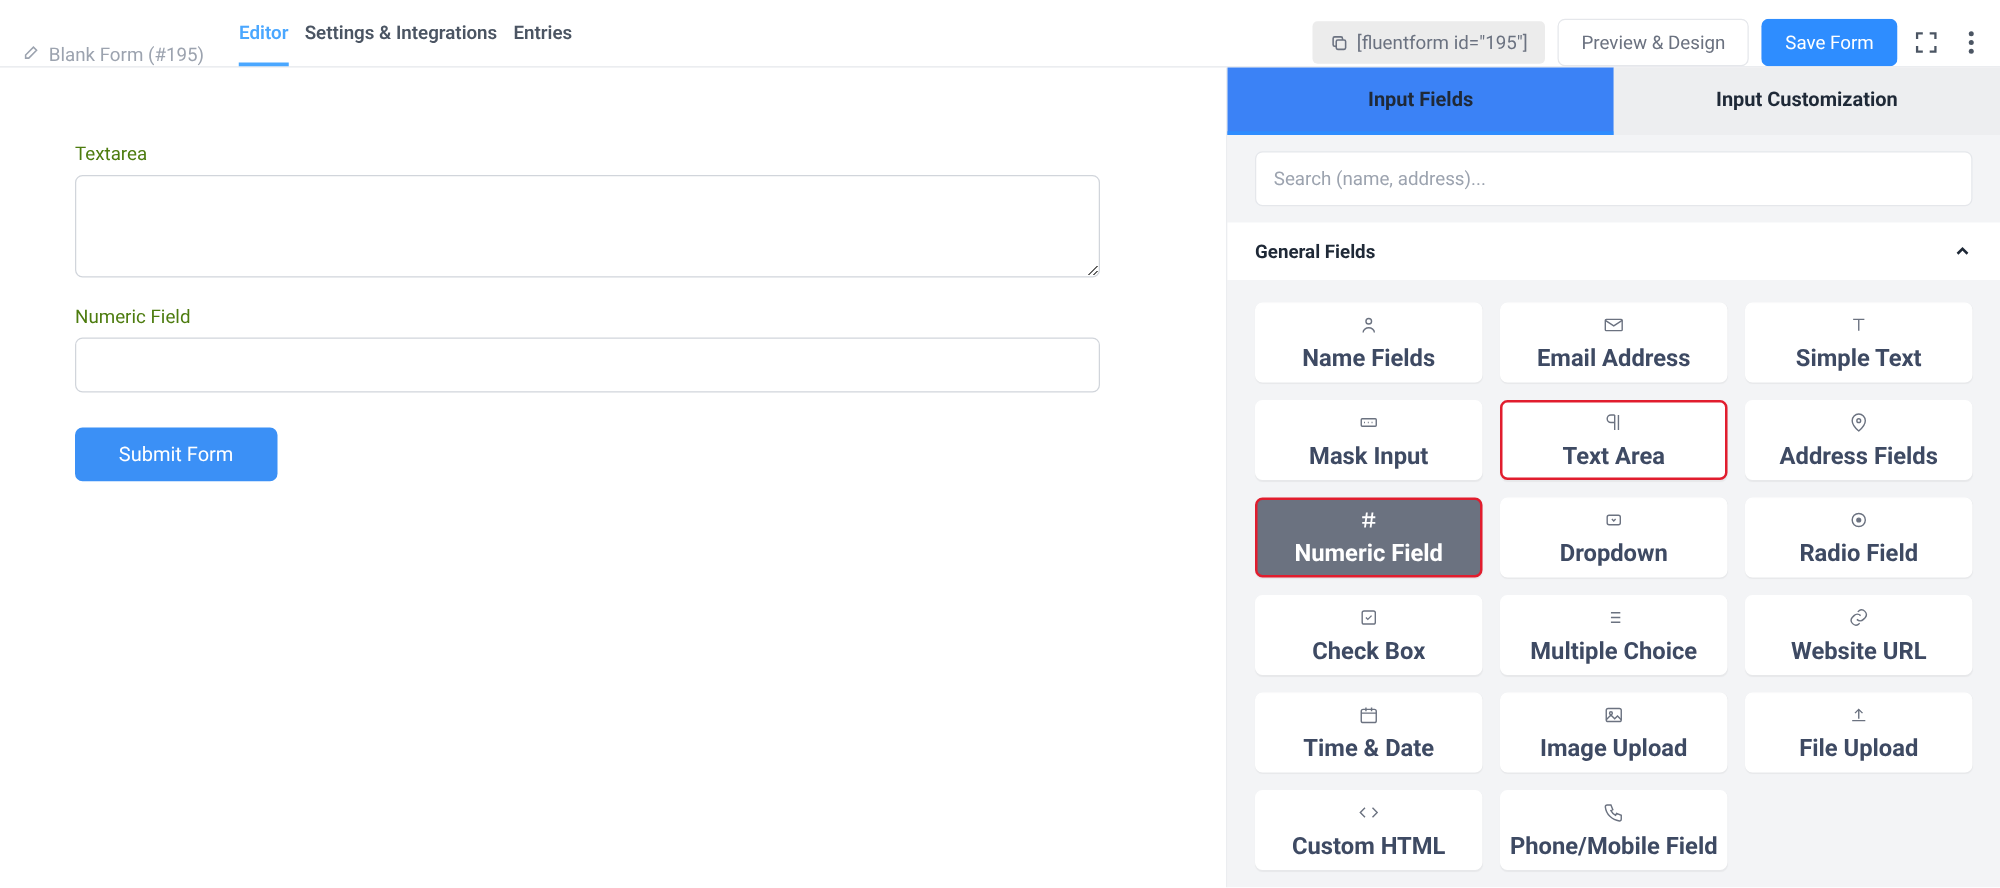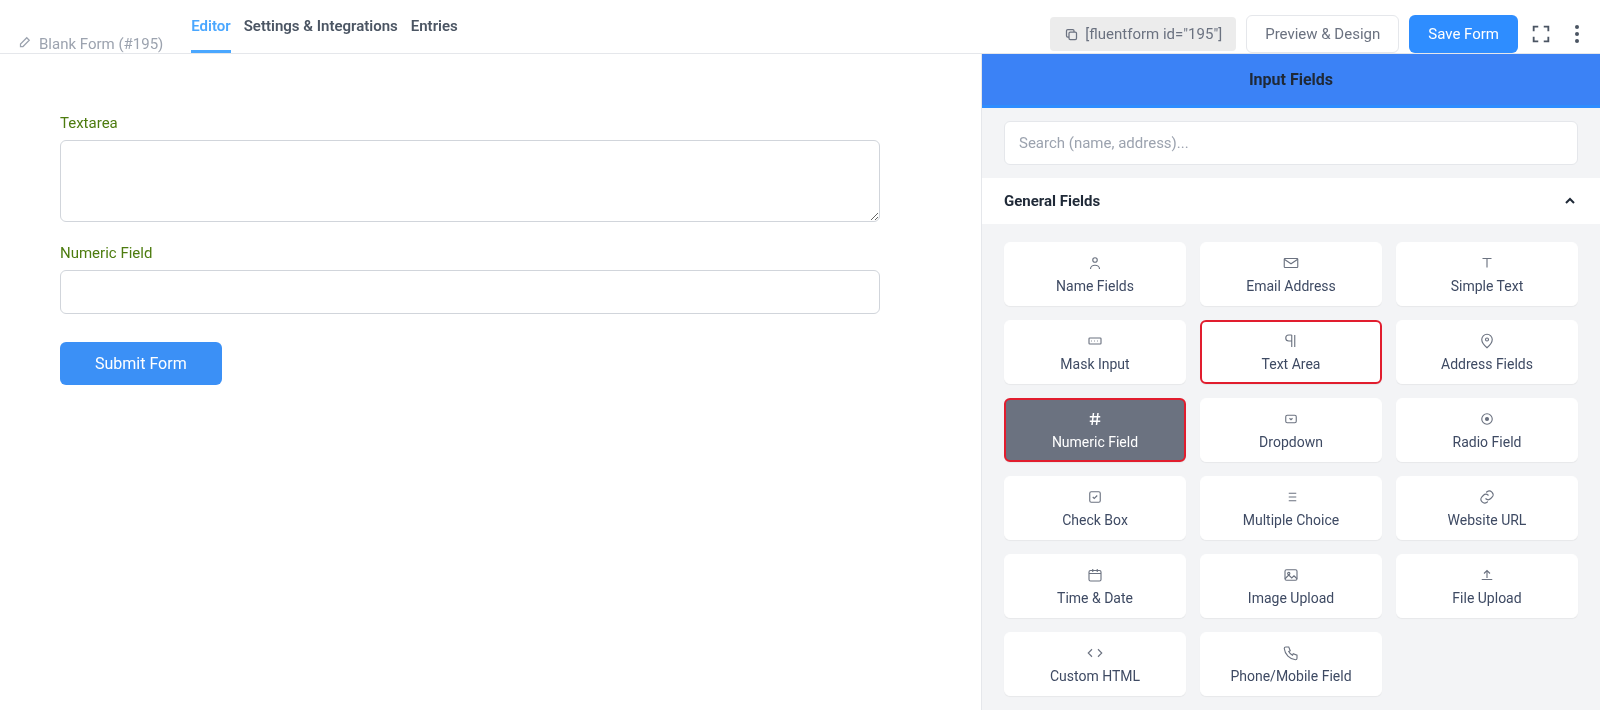--- a/index.html
+++ b/index.html
@@ -41,21 +41,21 @@
   .search-input { width:100%; height:44px; border:1px solid #e5e7eb; border-radius:6px; padding:0 14px; font-size:15px; color:#6b7280;}
   .search-input::placeholder{ color:#9ca3af;}
   .section-header { display:flex; align-items:center; justify-content:space-between; padding: 14px 22px; background:#fff; font-weight:700; font-size:15px; color:#1f2937;}
   .section-header svg{ width:16px; height:16px; stroke:#1f2937;}
   .field-grid { padding: 18px 22px; display:grid; grid-template-columns: repeat(3, 1fr); gap: 14px;}
   .field-card { background:#fff; border:1px solid #fff; border-radius:6px; box-shadow:0 1px 1px rgba(0,0,0,0.05); height:64px; display:flex; flex-direction:column; align-items:center; justify-content:center; gap:6px; cursor:pointer; color:#3e4a63; font-size:15px;}
   .field-card.highlight { border:2px solid #e11d2e; }
   .field-card.selected { background:#6b7280; color:#fff; }
   .field-card svg { width:18px; height:18px; stroke:#6b7280; fill:none;}
   .field-card.selected svg { stroke:#fff;}
-  .field-card span.label{ font-size:14px; }
+  .field-card span.label{ font-size:19px;font-weight:bold; }
 </style>
 </head>
 <body>
 
 <div class="topbar">
   <div class="form-title">
     <span class="pencil-icon">
       <svg viewBox="0 0 24 24" fill="none" stroke-width="2">
           <path d="M4 20h4l10-10-4-4L4 16v4z"></path>
         </svg>
@@ -100,20 +100,21 @@
     <div class="field-block">
       <label class="field-label">Numeric Field</label>
       <input class="textinput" type="text" style="">
     </div>
     <button class="submit-btn">Submit Form</button>
   </div>
 
   <div class="sidebar">
     <div class="sidebar-tabs">
       <div class="sidebar-tab active">Input Fields</div>
+      <div class="sidebar-tab">Input Customization</div>
     </div>
     <div class="search-wrap">
       <input class="search-input" placeholder="Search (name, address)..." style="">
     </div>
     <div class="section-header">
       <span>General Fields</span>
       <svg viewBox="0 0 24 24" fill="none" stroke-width="3">
           <path d="M6 15l6-6 6 6"></path>
         </svg>
     </div>

